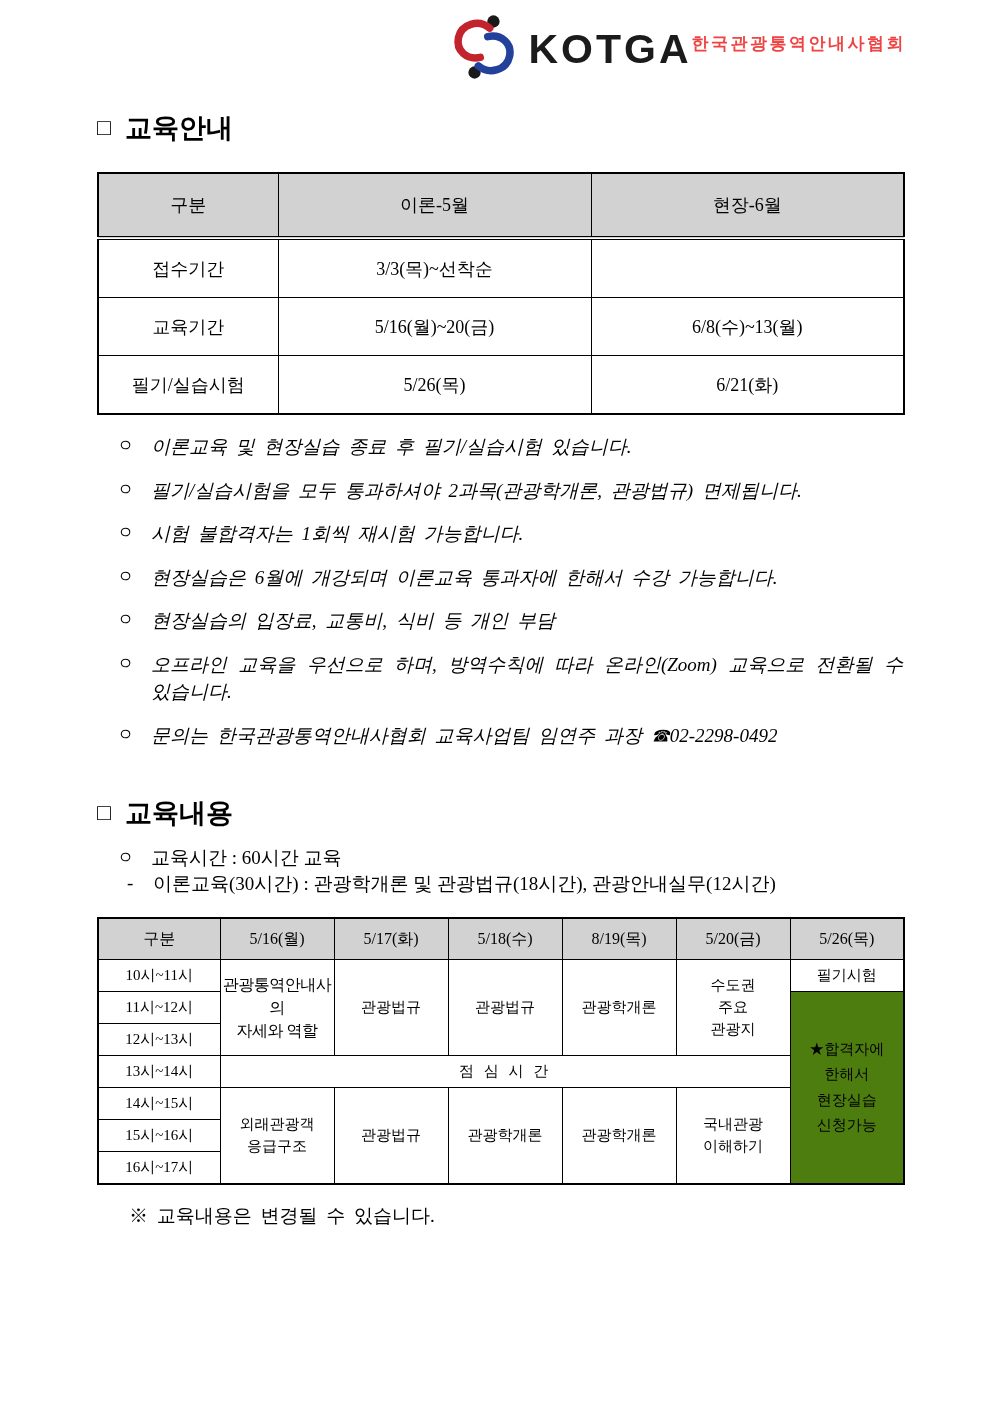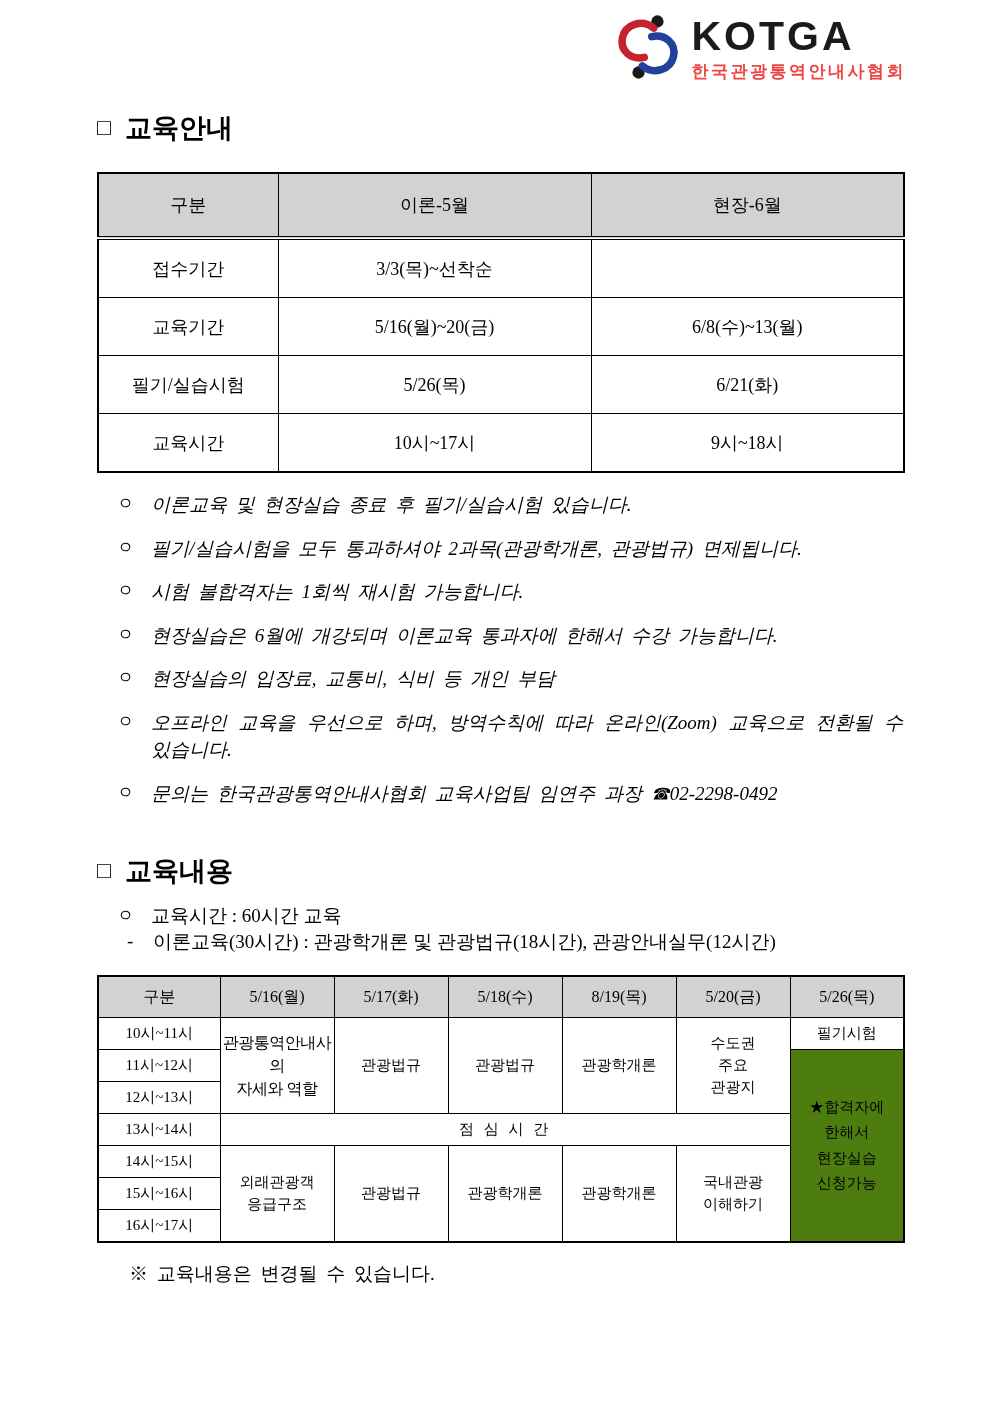--- a/index.html
+++ b/index.html
@@ -14,21 +14,21 @@
   }
   
   .logo {
     position: absolute;
     top: 12px;
     right: 86px;
     display: flex;
     align-items: center;
     gap: 10px;
   }
-  .logo-text { display: flex; flex-direction: column; align-items: flex-start; }
+  .logo-text { display: flex; align-items: flex-start; }
   .brand {
     font-family: "Liberation Sans", sans-serif;
     font-weight: bold;
     font-size: 41px;
     letter-spacing: 3px;
     line-height: 1;
     color: #1b1b1b;
   }
   .brand-sub {
     font-family: "Liberation Sans", sans-serif;
@@ -147,25 +147,20 @@
       <tr>
         <td>교육기간</td>
         <td>5/16(월)~20(금)</td>
         <td>6/8(수)~13(월)</td>
       </tr>
       <tr>
         <td>필기/실습시험</td>
         <td>5/26(목)</td>
         <td>6/21(화)</td>
       </tr>
-      <tr>
-        <td>교육시간</td>
-        <td>10시~17시</td>
-        <td>9시~18시</td>
-      </tr>
     </tbody>
       </table>
 
     <div class="notes">
       <div class="note">
         <span class="mk">ㅇ</span>
         <span class="tx">이론교육 및 현장실습 종료 후 필기/실습시험 있습니다.</span>
       </div>
       <div class="note">
         <span class="mk">ㅇ</span>

